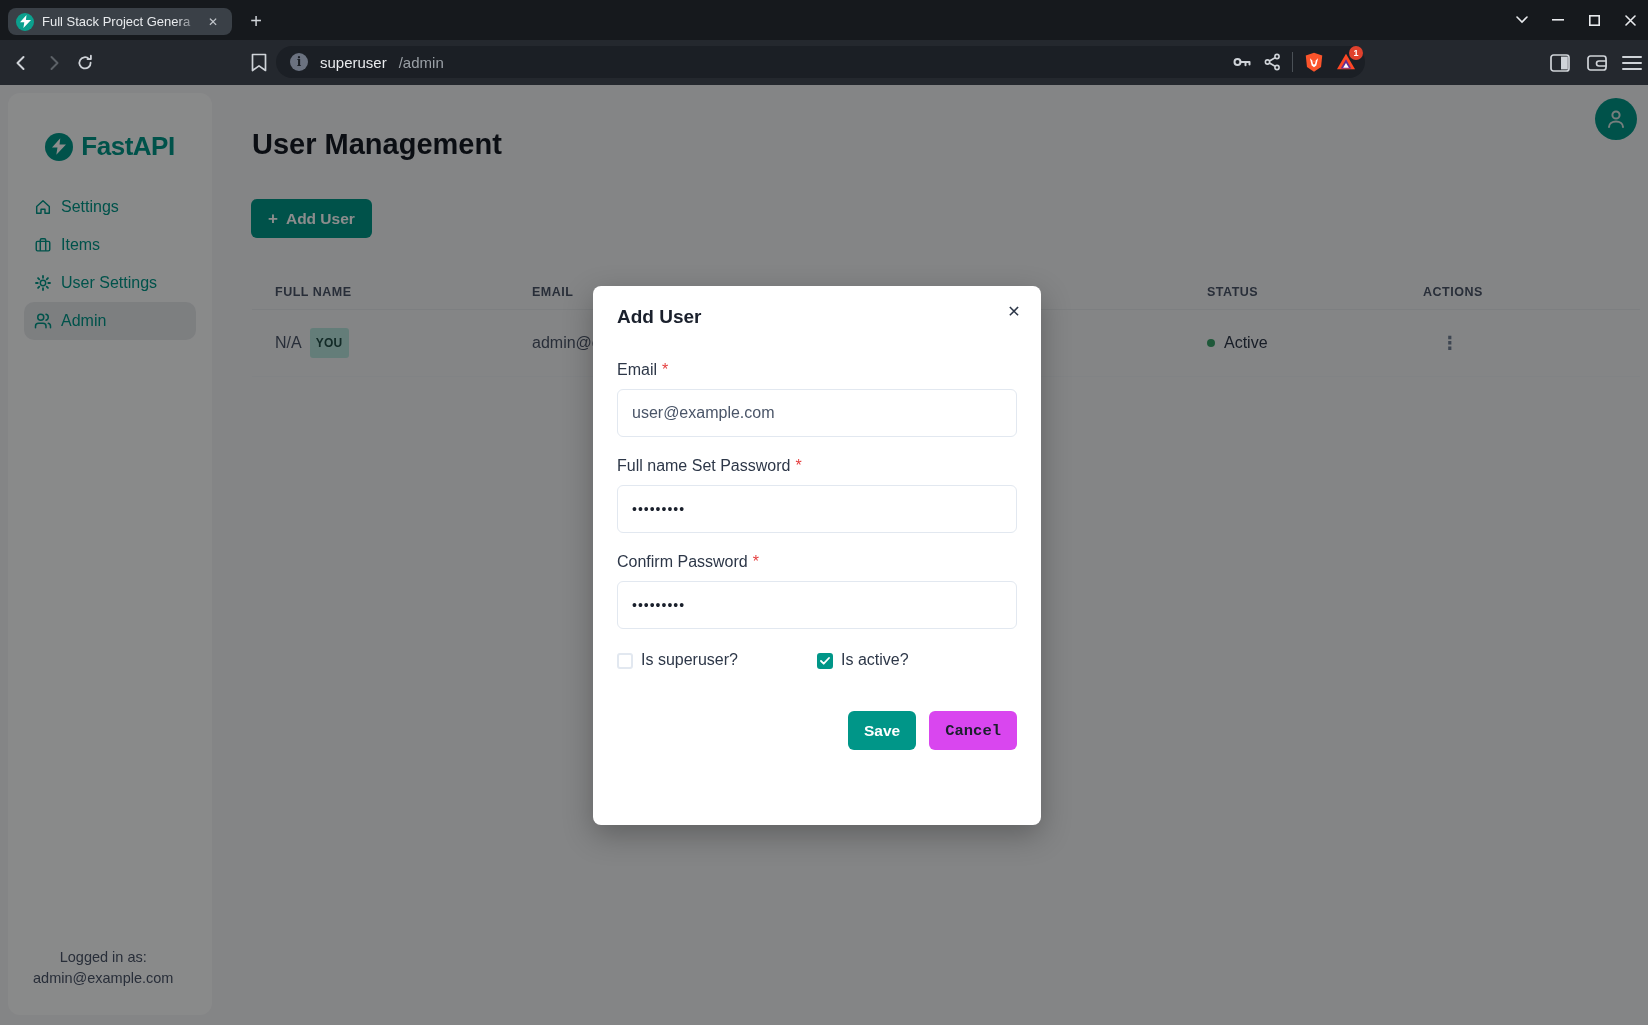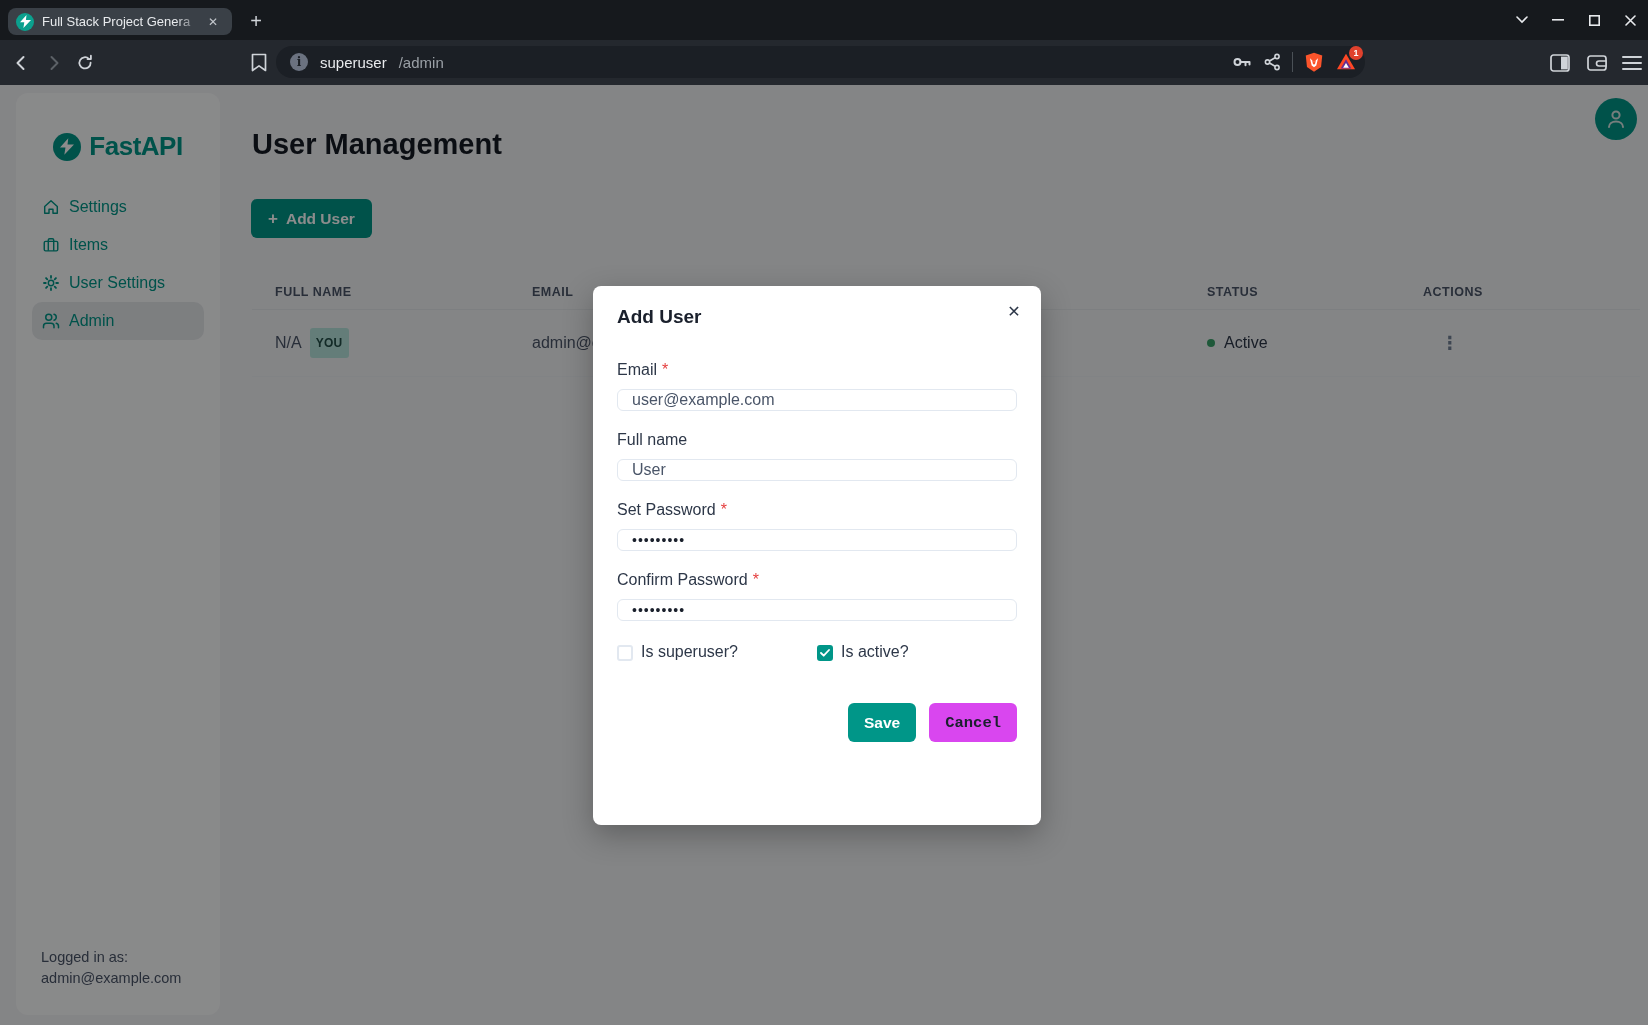--- a/index.html
+++ b/index.html
@@ -36,22 +36,22 @@
   .url-right { position:absolute; right:8px; display:flex; align-items:center; gap:10px; }
   .vdiv { width:1px; height:20px; background:#4a5056; }
   .bat-wrap { position:relative; width:22px; height:22px; }
   .badge-1 { position:absolute; top:-5px; right:-6px; min-width:14px; height:14px; background:#e0412d;
              border-radius:7px; color:#fff; font-size:9px; font-weight:bold; display:flex;
              align-items:center; justify-content:center; padding:0 3px; }
 
   
   .viewport { position:relative; height:940px; background:#f1f2f4; overflow:hidden; }
 
-  .sidebar { position:absolute; left:16px; top:8px; width:204px; height:922px; background:#fafbfc;
-             border-radius:12px; }
+  .sidebar { position:absolute; left:8px; top:8px; width:204px; height:922px; background:#fafbfc;
+             border-radius:12px;text-align:center; }
   .logo-row { display:flex; align-items:center; justify-content:center; gap:8px; margin-top:38px; }
   .logo-circle { width:28px; height:28px; border-radius:50%; background:#009688; display:flex;
                  align-items:center; justify-content:center; }
   .logo-text { font-size:26px; font-weight:600; color:#009688; letter-spacing:-0.5px; }
   .nav { margin-top:26px; padding:0 16px; display:flex; flex-direction:column; gap:0; }
   .nav-item { height:38px; display:flex; align-items:center; gap:9px; padding-left:10px;
               border-radius:10px; color:#009688; font-size:16px; }
   .nav-item.active { background:#e4e7ea; }
   .logged-in { position:absolute; left:25px; bottom:26px; font-size:14.5px; color:#4a5568; line-height:21px; }
 
@@ -82,21 +82,21 @@
   .overlay { position:absolute; inset:0; background:rgba(0,0,0,0.45); }
   .modal { position:absolute; left:593px; top:201px; width:448px; height:539px; background:#fff;
            border-radius:8px; box-shadow:0 10px 30px rgba(0,0,0,0.28); padding:20px 24px 0; }
   .modal-title { font-size:19px; font-weight:700; color:#1a202c; }
   .modal-close { position:absolute; top:12px; right:14px; width:26px; height:26px; border:none;
                  background:transparent; color:#2d3748; font-size:16px; display:flex;
                  align-items:center; justify-content:center; border-radius:4px; }
   .form { margin-top:33px; }
   .f-label { font-size:16px; color:#2d3748; }
   .req { color:#e53e3e; margin-left:5px; }
-  .f-input { display:block; width:100%; height:22px; margin-top:10px; margin-bottom:20px;
+  .f-input { display:block; width:100%; height:48px; margin-top:10px; margin-bottom:20px;
              border:1px solid #e2e8f0; border-radius:6px; padding:0 14px; font-size:16px;
              color:#4a5568; outline:none; background:#fff;
              font-family:"Liberation Sans","DejaVu Sans",sans-serif; }
   .f-input.pw { font-size:14px; letter-spacing:1px; color:#1a202c; }
   .cb-row { display:flex; margin-top:22px; }
   .cb-group { width:50%; display:flex; align-items:flex-end; gap:8px; }
   .cb { width:16px; height:16px; border-radius:3px; border:2px solid #e2e8f0; background:#fff;
         display:flex; align-items:center; justify-content:center; flex:0 0 auto; }
   .cb.checked { background:#009688; border-color:#009688; }
   .cb-label { font-size:16px; color:#2d3748; }
@@ -328,21 +328,20 @@
 
     <div class="modal">
       <div class="modal-title">Add User</div>
       <button class="modal-close">✕</button>
 
       <div class="form">
         <label class="f-label"><span>Email</span><span class="req">*</span></label>
         <input class="f-input" value="user@example.com" style="">
 
         <label class="f-label">Full name</label>
-        <input class="f-input" value="User" style="">
 
         <label class="f-label"><span>Set Password</span><span class="req">*</span></label>
         <input class="f-input pw" value="•••••••••" style="">
 
         <label class="f-label"><span>Confirm Password</span><span class="req">*</span></label>
         <input class="f-input pw" value="•••••••••" style="">
 
         <div class="cb-row">
           <div class="cb-group">
             <span class="cb"></span>

